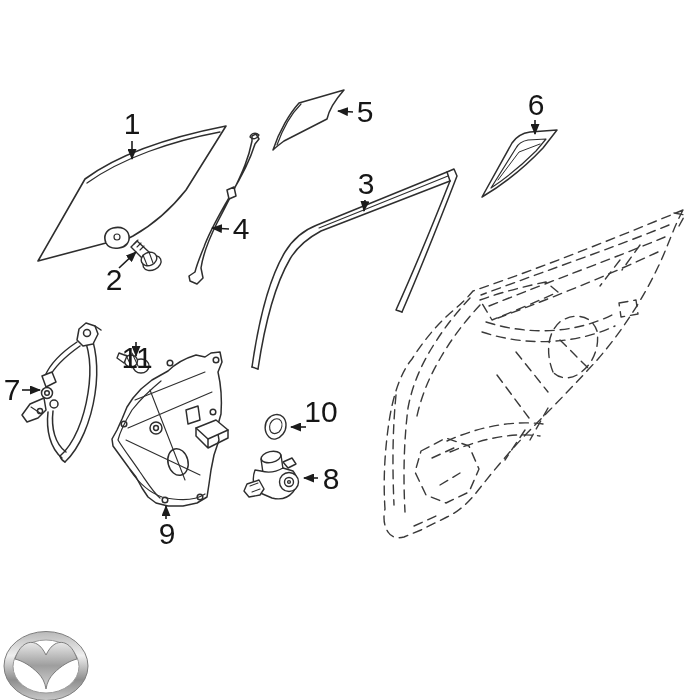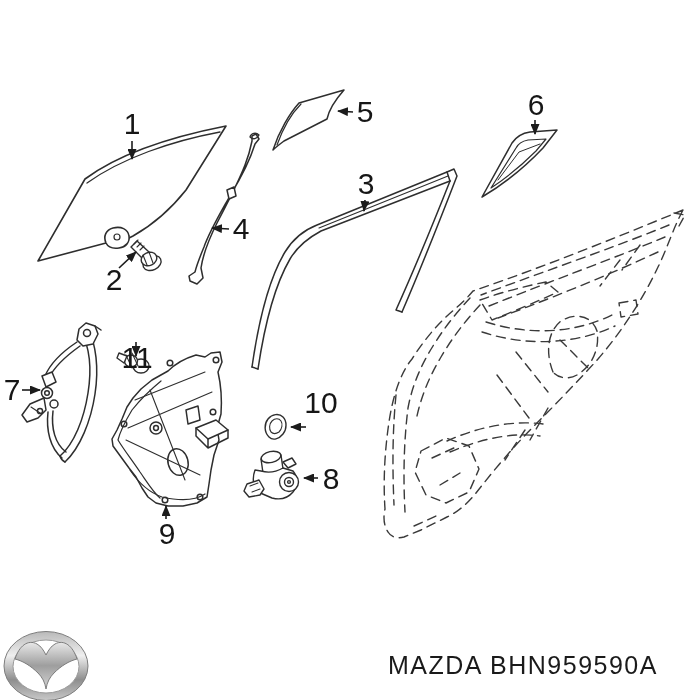--- a/index.html
+++ b/index.html
@@ -213,21 +213,21 @@
 
   <div class="callout" style="left:132px;top:124px;">1</div>
   <div class="callout" style="left:114px;top:280px;">2</div>
   <div class="callout" style="left:366px;top:184px;">3</div>
   <div class="callout" style="left:241px;top:229px;">4</div>
   <div class="callout" style="left:365px;top:112px;">5</div>
   <div class="callout" style="left:536px;top:105px;">6</div>
   <div class="callout" style="left:12px;top:390px;">7</div>
   <div class="callout" style="left:331px;top:479px;">8</div>
   <div class="callout" style="left:167px;top:534px;">9</div>
-  <div class="callout" style="left:321px;top:403px;">10</div>
+  <div class="callout" style="left:321px;top:412px;">10</div>
   <div class="callout" style="left:137px;top:326px;margin-top:32px;">11</div>
 
   <div class="logo-wrap">
     <svg width="100" height="75" viewBox="0 0 100 75">
       <defs>
         <linearGradient id="ring" x1="0" y1="0" x2="0" y2="1">
           <stop offset="0" stop-color="#b9b9b9"></stop>
           <stop offset="0.35" stop-color="#efefef"></stop>
           <stop offset="0.7" stop-color="#8e8e8e"></stop>
           <stop offset="1" stop-color="#c9c9c9"></stop>
@@ -242,15 +242,14 @@
         <ellipse cx="45" cy="39" rx="42" ry="34.5" fill="url(#ring)" stroke="#7d7d7d" stroke-width="1"></ellipse>
         <ellipse cx="45" cy="39.5" rx="33" ry="26.5" fill="#ffffff" stroke="#9a9a9a" stroke-width="1"></ellipse>
         <path d="M 14,32 C 18,19 27,12 36,17 C 40,19 43,24 45,28
                  C 47,24 50,19 54,17 C 63,12 72,19 76,32
                  C 68,34 60,39 53,46 C 49,50 46,55 45,62
                  C 44,55 41,50 37,46 C 30,39 22,34 14,32 Z" fill="url(#wing)" stroke="#7d7d7d" stroke-width="1"></path>
       </g>
     </svg>
   </div>
 
-  <div class="part-number">MAZDA BHN959590A</div>
 
 </div>
 
 </body></html>

